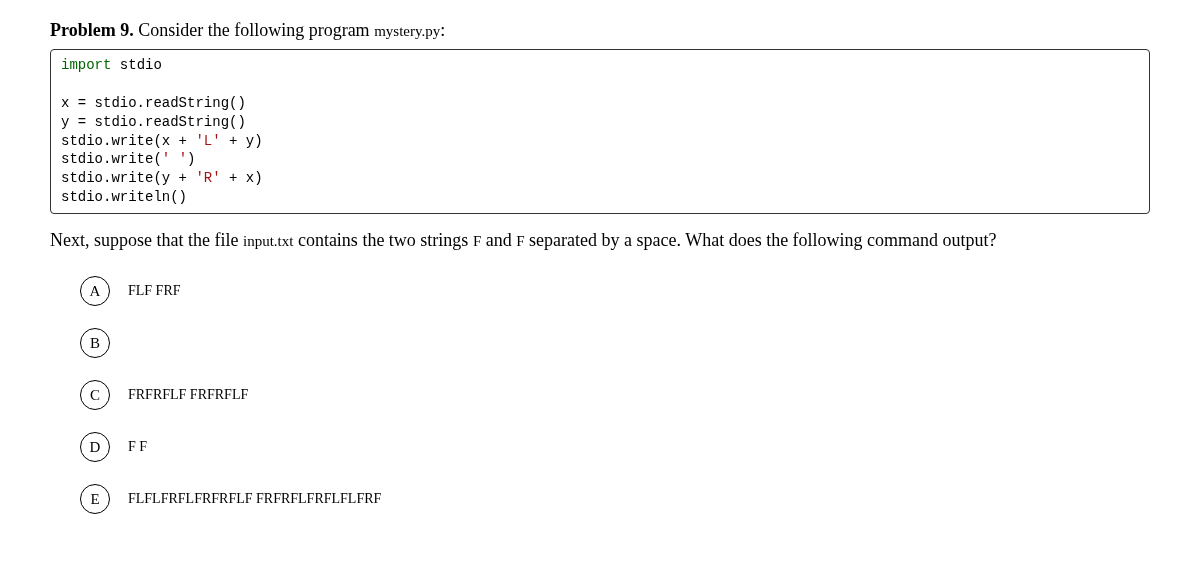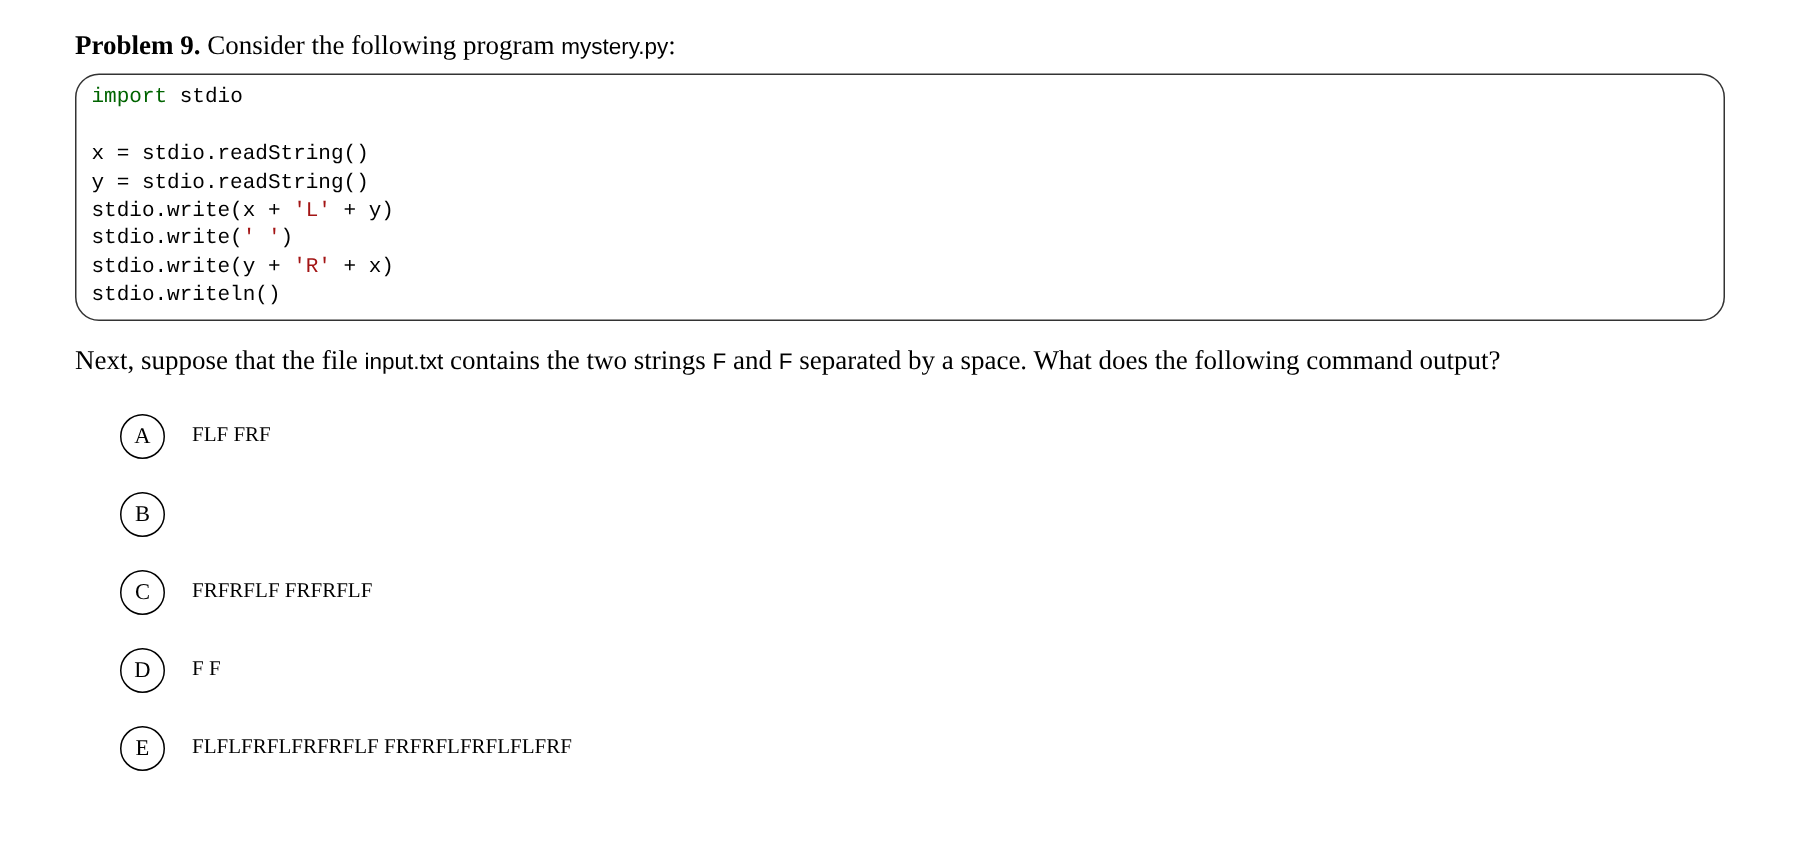--- a/index.html
+++ b/index.html
@@ -17,26 +17,26 @@
   }
   .problem-header {
     margin-bottom: 8px;
     font-size: 18px;
   }
   .problem-header .bold {
     font-weight: bold;
     text-align: center;
   }
   .tt {
-    font-family: Liberation Sans, sans-serif;
+    font-family: Liberation Serif, serif;
     font-size: 15px;
   }
   .code-box {
     border: 1px solid #333;
-    border-radius: 16px;
+    border-radius: 4px;
     padding: 6px 10px;
     margin: 6px 0 14px 0;
     font-family: 'Courier New', Courier, monospace;
     font-size: 14px;
     line-height: 1.35;
     white-space: pre;
     overflow: hidden;
   }
   .code-box .kw { color: #006400; }
   .code-box .str { color: #a31515; }

